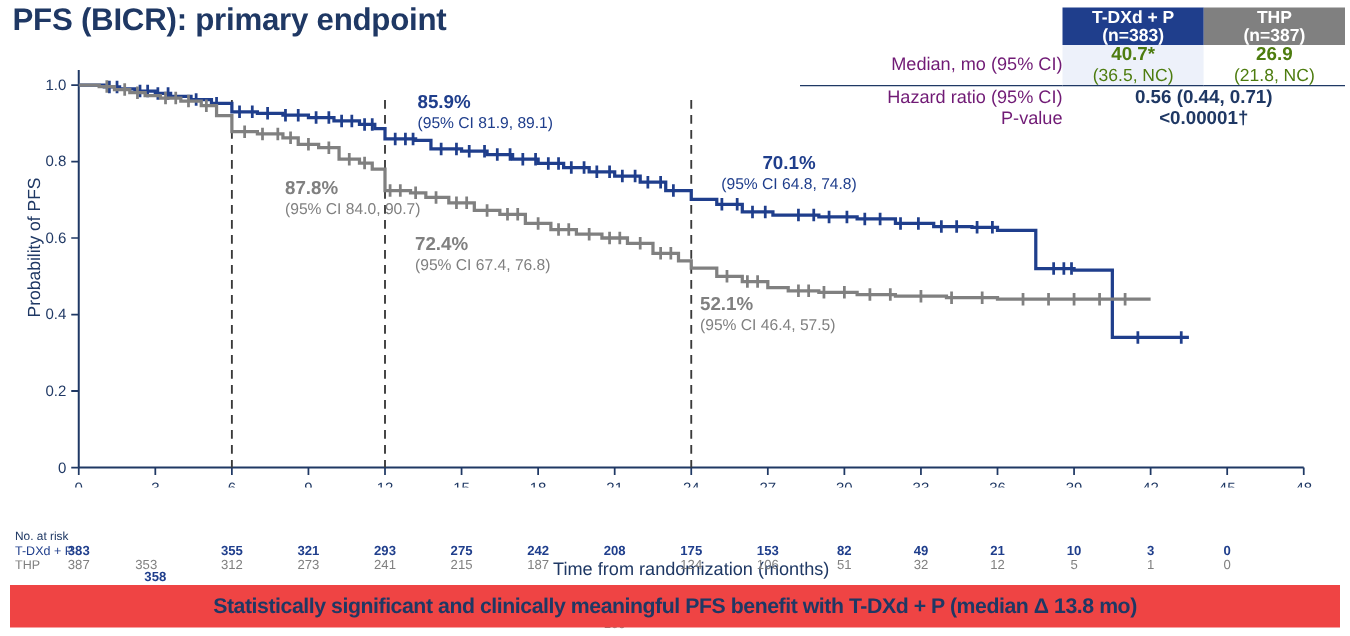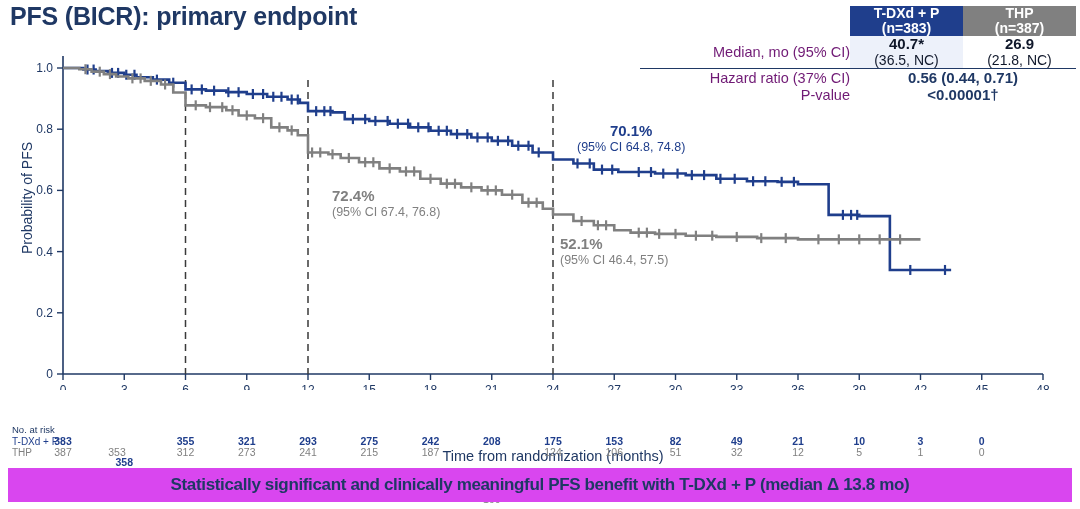--- a/index.html
+++ b/index.html
@@ -27,21 +27,21 @@
     text-align: right; font-size: 14.5px; color: #701a75;
     padding-right: 7px; white-space: nowrap;
   }
   .st-head {
     background: #1F3E8C; color: #ffffff; font-weight: bold;
     font-size: 14px; text-align: center; line-height: 15px;
     padding: 2px 4px 3px 4px; width: 113px;
   }
   .st-head.gray { background: #808080; }
   .st-med {
-    background: #EDF1FA; color: #0f172a; text-align: center;
+    background: #EDF1FA; color: #4d7c0f; text-align: center;
     font-size: 14px; line-height: 16px; padding: 1px 4px 2px 4px;
   }
   .st-med .big { font-weight: bold; font-size: 15px; }
   .st-med .ci { font-size: 14px; }
   .st-med.gray-col { background: #ffffff; }
   .st-val {
     text-align: center; font-size: 15px; font-weight: bold;
     color: #1F3864; padding: 2px 0 1px 0; white-space: nowrap;
   }
   .rule-row td { border-top: 1.6px solid #1F3864; height: 0; padding: 0; }
@@ -92,21 +92,21 @@
     position: absolute; font-size: 10.5px; text-align: center;
     width: 30px; white-space: nowrap;
   }
   #risk .rt-num.blue { color: #1F3E8C; font-weight: bold; }
   #risk .rt-num.gray { color: #808080; }
 
   
   #banner {
     position: absolute; left: 8px; top: 468px;
     width: 1064px; height: 34px;
-    background: #d946ef;
+    background: #ef4444;
     display: flex; align-items: center; justify-content: center;
   }
   #banner span {
     font-size: 17px; font-weight: bold; color: #1F3864;
     white-space: nowrap; letter-spacing: -0.35px;
   }
 </style>
 </head>
 <body>
 
@@ -136,21 +136,21 @@
         </td>
         <td class="st-med gray-col">
           <div class="big">26.9</div>
           <div class="ci">(21.8, NC)</div>
         </td>
       </tr>
       <tr class="rule-row">
             <td colspan="3"></td>
           </tr>
       <tr>
-        <td class="st-label">Hazard ratio (37% CI)</td>
+        <td class="st-label">Hazard ratio (95% CI)</td>
         <td class="st-val" colspan="2">0.56 (0.44, 0.71)</td>
       </tr>
       <tr>
         <td class="st-label">P-value</td>
         <td class="st-val" colspan="2">&lt;0.00001†</td>
       </tr>
     </tbody>
       </table>
   </div>
 
@@ -318,23 +318,31 @@
         <line x1="785.7499999999999" y1="193.136" x2="785.7499999999999" y2="203.136" stroke="#808080" class="cens-gray"></line>
         <line x1="818.4166666666667" y1="194.35999999999999" x2="818.4166666666667" y2="204.35999999999999" stroke="#808080" class="cens-gray"></line>
         <line x1="838.8333333333333" y1="194.35999999999999" x2="838.8333333333333" y2="204.35999999999999" stroke="#808080" class="cens-gray"></line>
         <line x1="859.25" y1="194.35999999999999" x2="859.25" y2="204.35999999999999" stroke="#808080" class="cens-gray"></line>
         <line x1="879.6666666666667" y1="194.35999999999999" x2="879.6666666666667" y2="204.35999999999999" stroke="#808080" class="cens-gray"></line>
         <line x1="900.0833333333333" y1="194.35999999999999" x2="900.0833333333333" y2="204.35999999999999" stroke="#808080" class="cens-gray"></line>
       </svg>
     <div id="ylab">Probability of PFS</div>
     <div id="xlab" style="left: 0px; width: 1106px;">Time from randomization (months)</div>
 
+    <div class="ann blue" id="ann1" style="left: 334px; top: 34px;">
+      <div class="pct">85.9%</div>
+      <div class="ci">(95% CI 81.9, 89.1)</div>
+    </div>
     <div class="ann blue" id="ann2" style="left: 577px; top: 83px; text-align: center;">
       <div class="pct">70.1%</div>
       <div class="ci">(95% CI 64.8, 74.8)</div>
+    </div>
+    <div class="ann gray" id="ann3" style="left: 228px; top: 103px;">
+      <div class="pct">87.8%</div>
+      <div class="ci">(95% CI 84.0, 90.7)</div>
     </div>
     <div class="ann gray" id="ann4" style="left: 332px; top: 148px;">
       <div class="pct">72.4%</div>
       <div class="ci">(95% CI 67.4, 76.8)</div>
     </div>
     <div class="ann gray" id="ann5" style="left: 560px; top: 196px;">
       <div class="pct">52.1%</div>
       <div class="ci">(95% CI 46.4, 57.5)</div>
     </div>
   </div>

